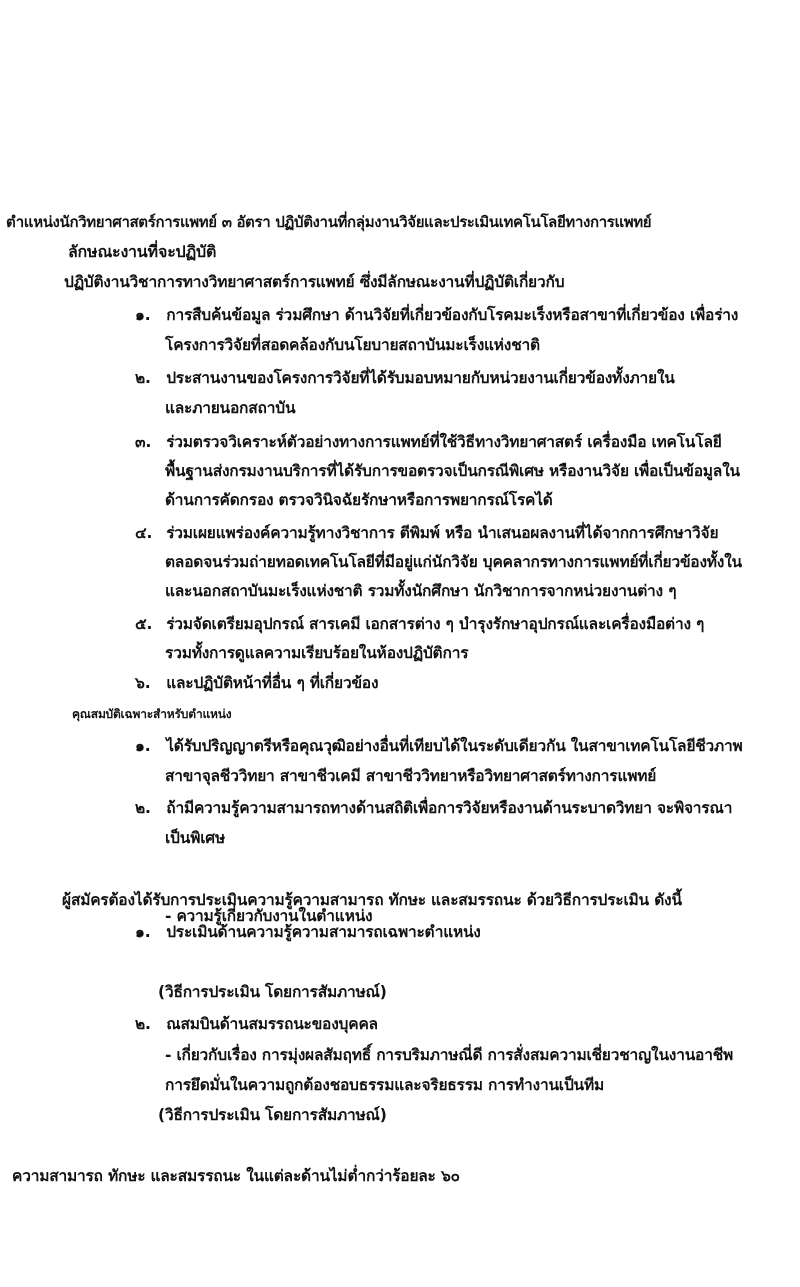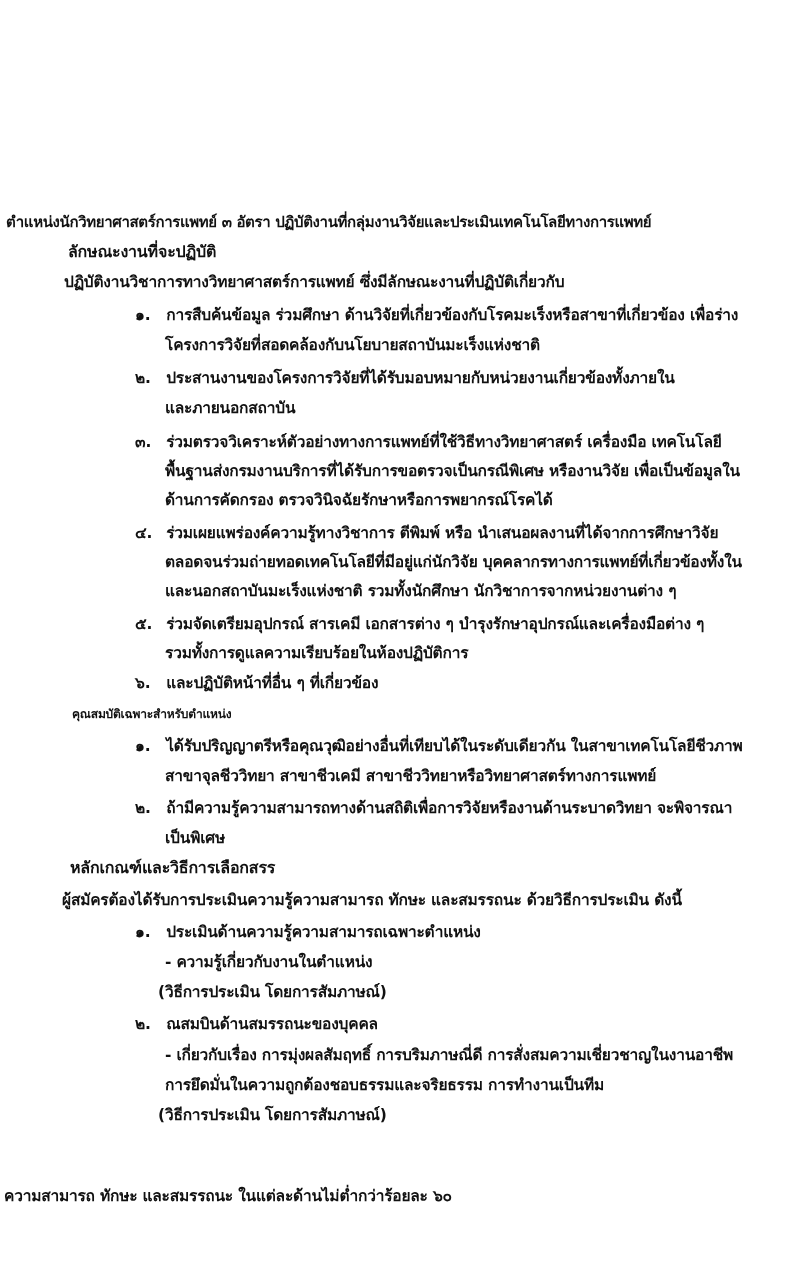--- a/index.html
+++ b/index.html
@@ -102,36 +102,35 @@
     </div>
     <div class="line" style="left:165px; top:764px;text-align:center;">สาขาจุลชีววิทยา สาขาชีวเคมี สาขาชีววิทยาหรือวิทยาศาสตร์ทางการแพทย์</div>
 
     <div class="line" style="left:135px; top:796px;">
       <span class="num">๒.</span>
       <span>ถ้ามีความรู้ความสามารถทางด้านสถิติเพื่อการวิจัยหรืองานด้านระบาดวิทยา จะพิจารณา</span>
     </div>
     <div class="line" style="left:165px; top:826px;">เป็นพิเศษ</div>
   </div>
 
-  <div class="line bold" style="left:70px; top:856px; font-size:16px;">หลักเกณฑ์และวิธีการเลือกสรร</div>
   <div class="line" style="left:62px; top:888px;">ผู้สมัครต้องได้รับการประเมินความรู้ความสามารถ ทักษะ และสมรรถนะ ด้วยวิธีการประเมิน ดังนี้</div>
 
   <div>
 
     <div class="line" style="left:135px; top:920px;">
       <span class="num">๑.</span>
       <span>ประเมินด้านความรู้ความสามารถเฉพาะตำแหน่ง</span>
     </div>
-    <div class="line" style="left:165px; top:950px;">- ความรู้เกี่ยวกับงานในตำแหน่ง</div>
+    <div class="line" style="left:165px; top:904px;">- ความรู้เกี่ยวกับงานในตำแหน่ง</div>
     <div class="line" style="left:158px; top:980px;">(วิธีการประเมิน โดยการสัมภาษณ์)</div>
 
     <div class="line" style="left:135px; top:1012px;">
       <span class="num">๒.</span>
       <span>ณสมบินด้านสมรรถนะของบุคคล</span>
     </div>
     <div class="line" style="left:165px; top:1043px;">- เกี่ยวกับเรื่อง การมุ่งผลสัมฤทธิ์ การบริมภาษณี่ดี การสั่งสมความเชี่ยวชาญในงานอาชีพ</div>
     <div class="line" style="left:165px; top:1073px;">การยึดมั่นในความถูกต้องชอบธรรมและจริยธรรม การทำงานเป็นทีม</div>
     <div class="line" style="left:158px; top:1103px;">(วิธีการประเมิน โดยการสัมภาษณ์)</div>
   </div>
 
-  <div class="line" style="left:4px; top:1164px;margin-top:20px;">ความสามารถ ทักษะ และสมรรถนะ ในแต่ละด้านไม่ต่ำกว่าร้อยละ ๖๐</div>
+  <div class="line" style="left:12px; top:1164px;">ความสามารถ ทักษะ และสมรรถนะ ในแต่ละด้านไม่ต่ำกว่าร้อยละ ๖๐</div>
 
 </div>
 
 </body></html>

